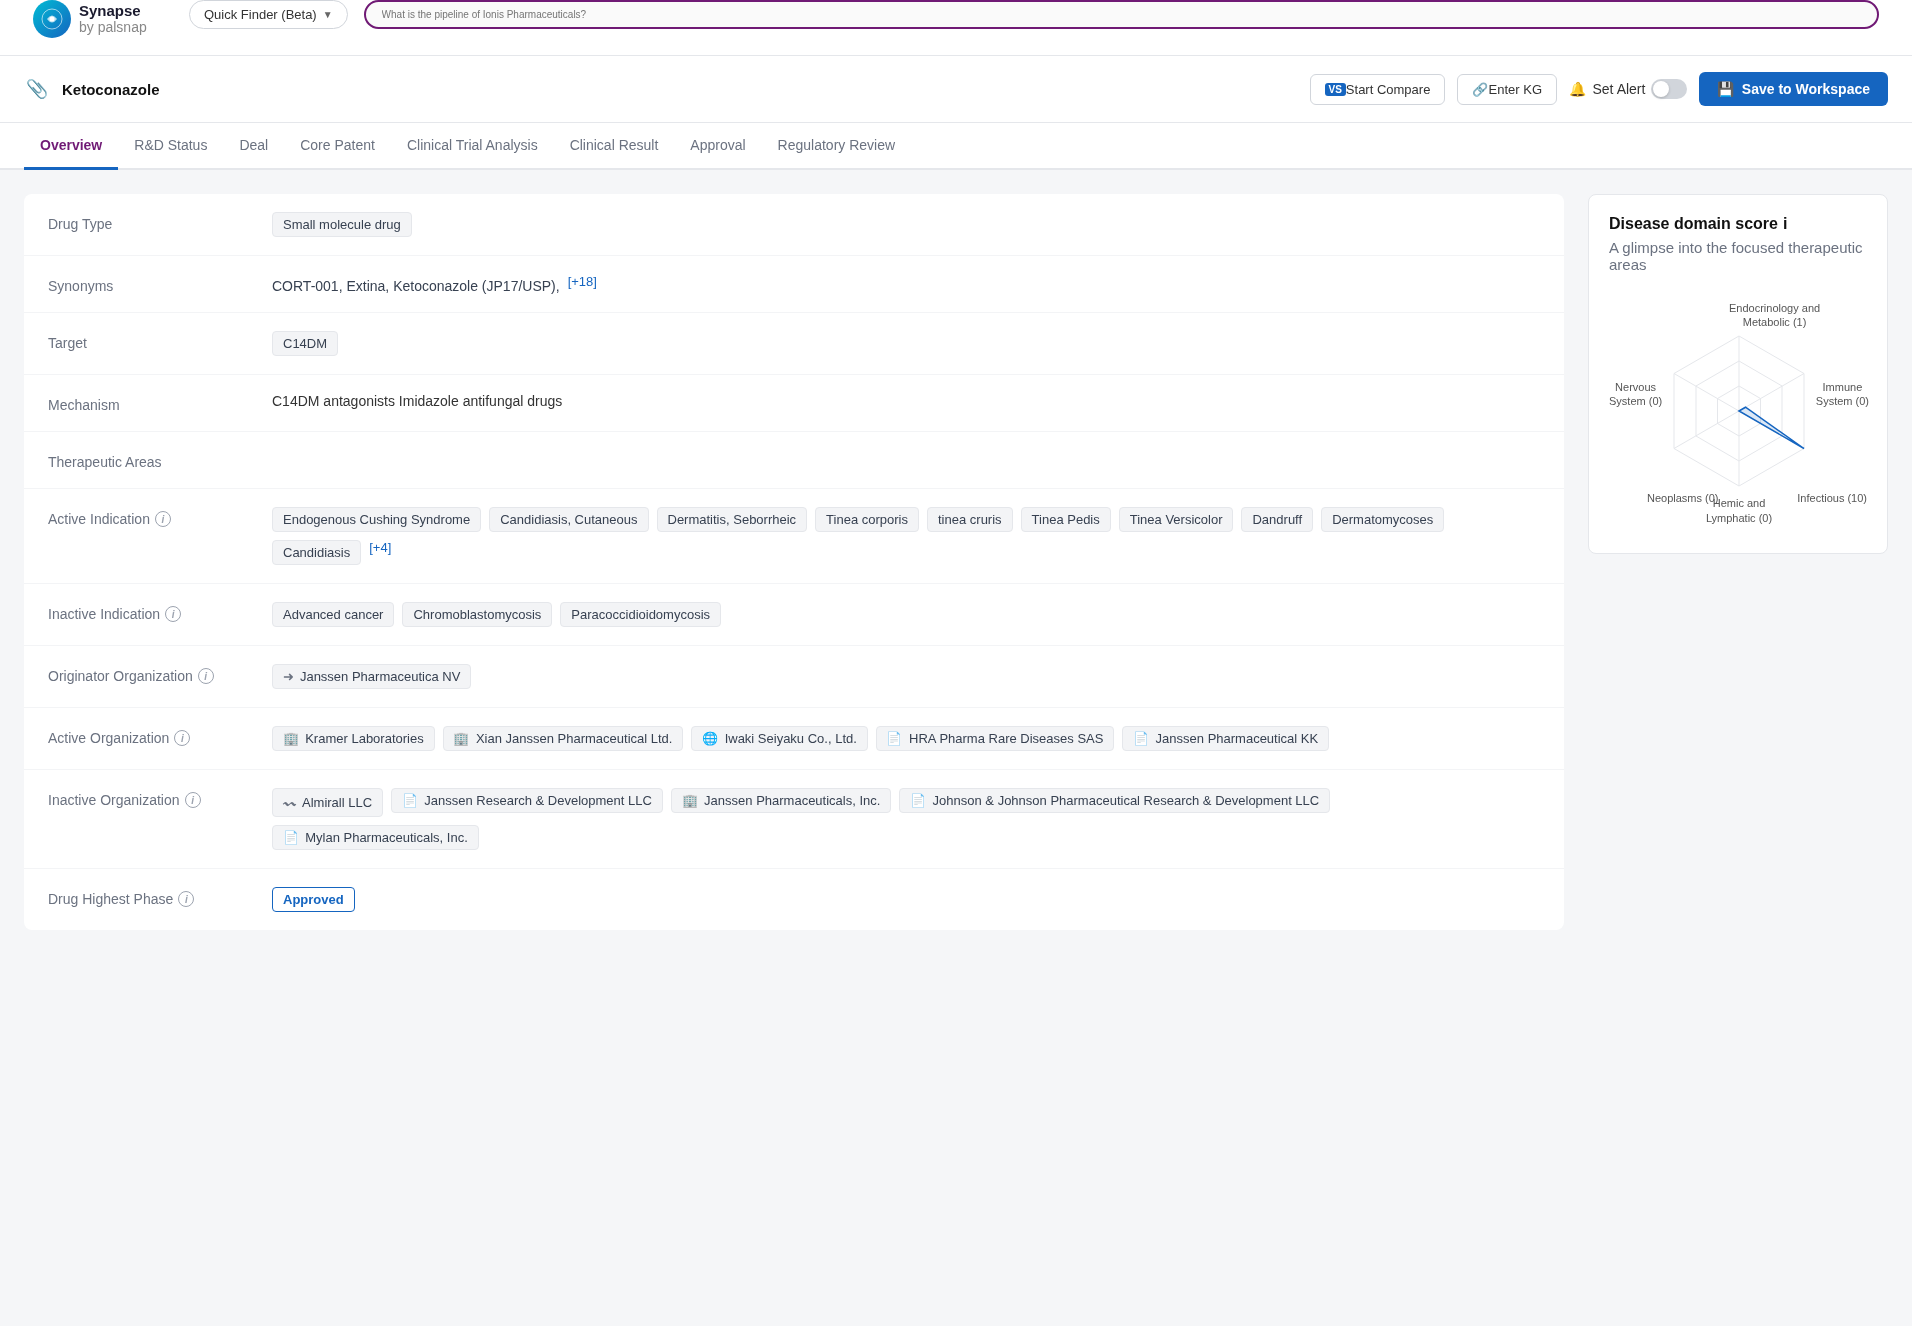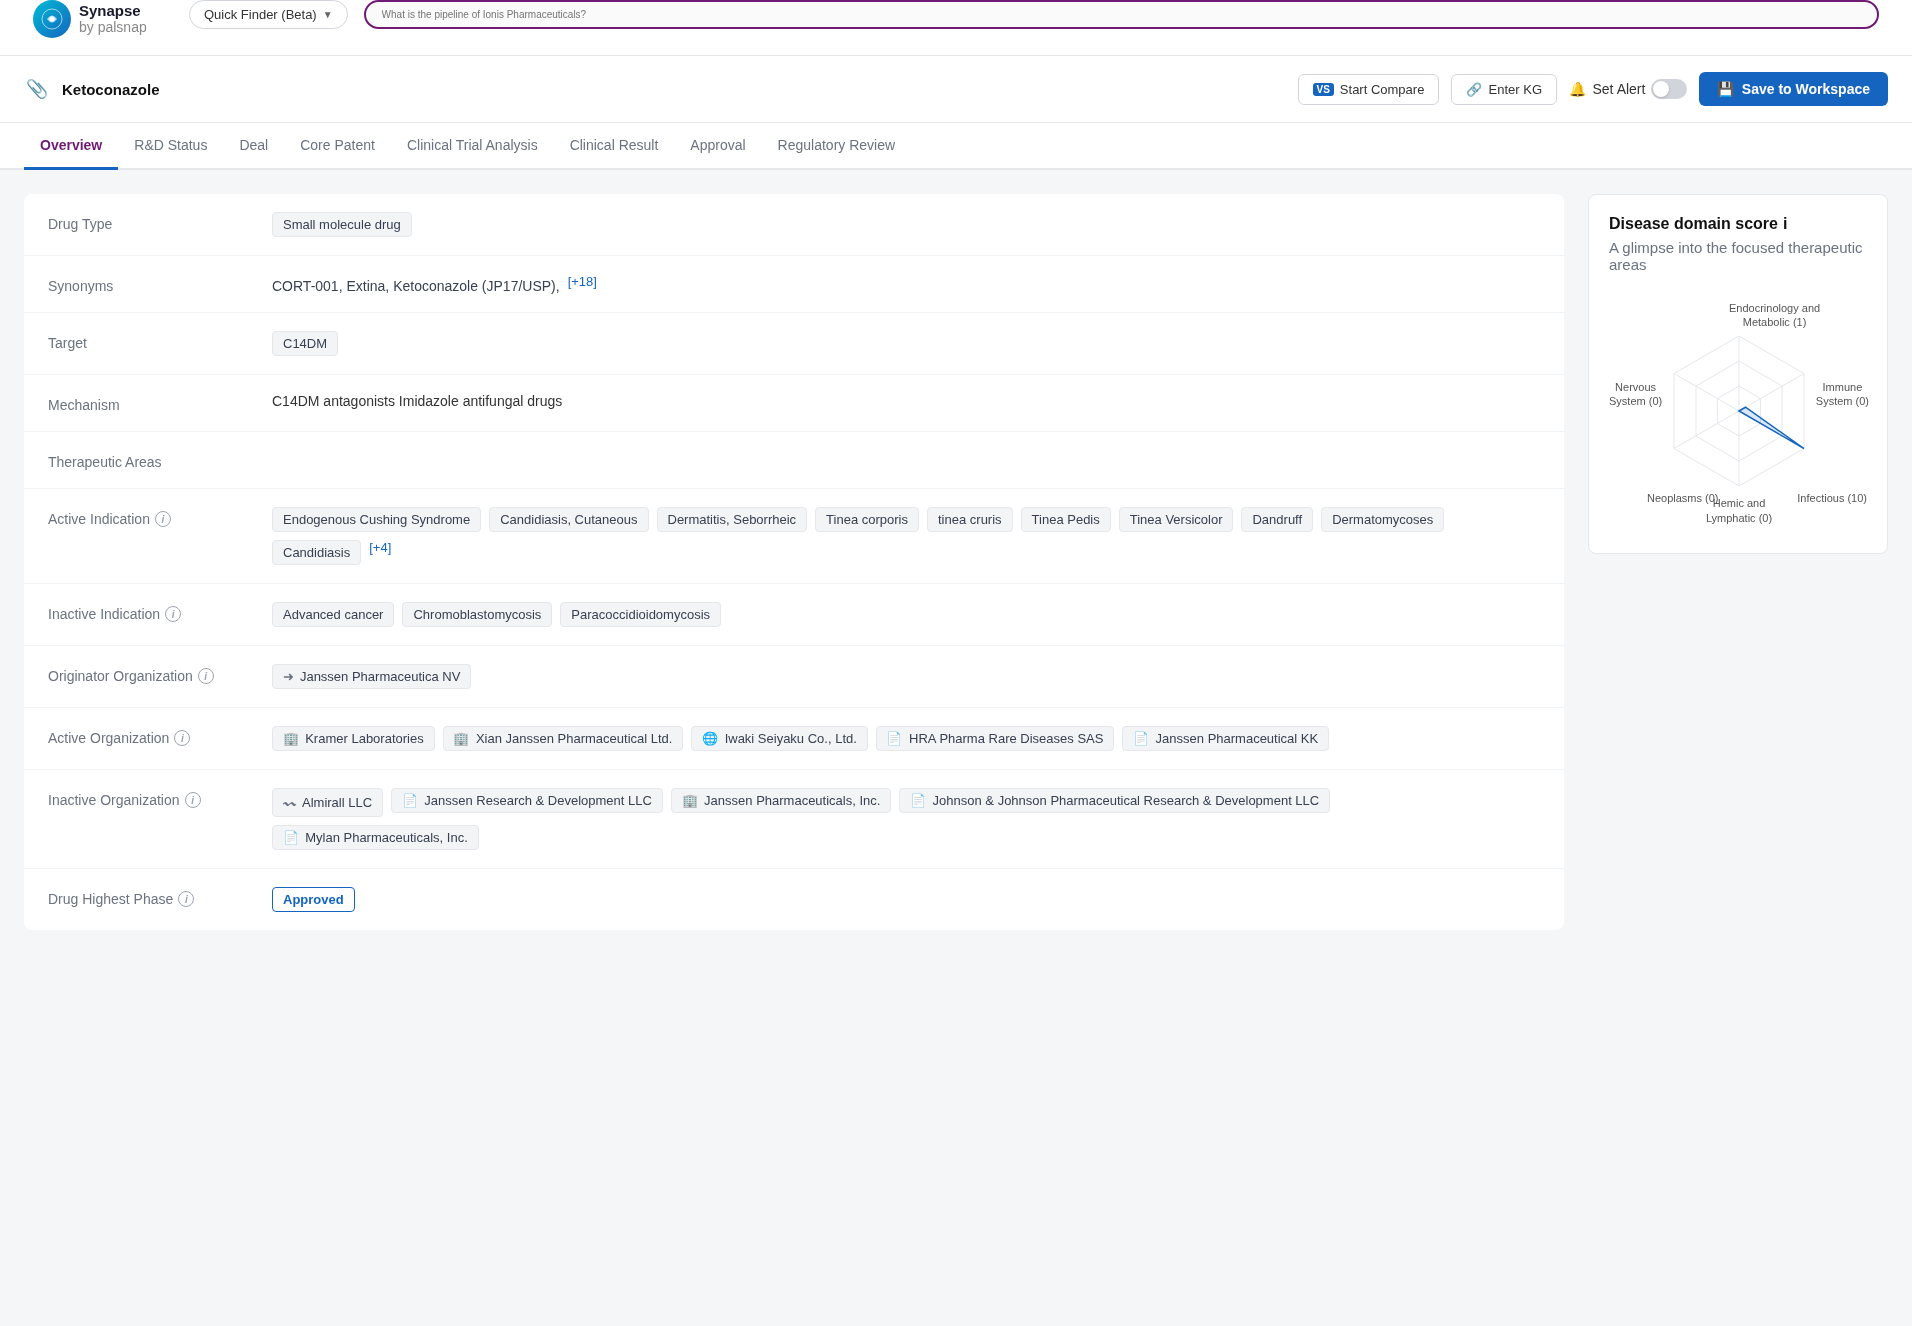--- a/index.html
+++ b/index.html
@@ -42,21 +42,21 @@
       background: #fff; padding: 16px 24px; border-bottom: 1px solid #e5e7eb;
     }
     .drug-title-area { display: flex; align-items: center; gap: 10px; }
     .drug-icon {
       width: 28px; height: 28px; display: flex; align-items: center; justify-content: center;
       font-size: 18px; color: #6b7280;
     }
     .drug-name { font-size: 15px; font-weight: 700; color: #111; }
     .header-actions { display: flex; align-items: center; gap: 12px; }
     .action-btn {
-      display: flex; align-items: center; gap: 6px;
+      display: flex; align-items: center; 
       border: 1px solid #d1d5db; border-radius: 6px;
       padding: 7px 14px; background: #fff; cursor: pointer;
       font-size: 13px; color: #333; white-space: nowrap;
     }
     .action-btn .icon-box {
       background: #1565c0; color: #fff; border-radius: 3px;
       padding: 1px 4px; font-size: 10px; font-weight: 700;
     }
     .toggle-wrap { display: flex; align-items: center; gap: 6px; }
     .toggle {

